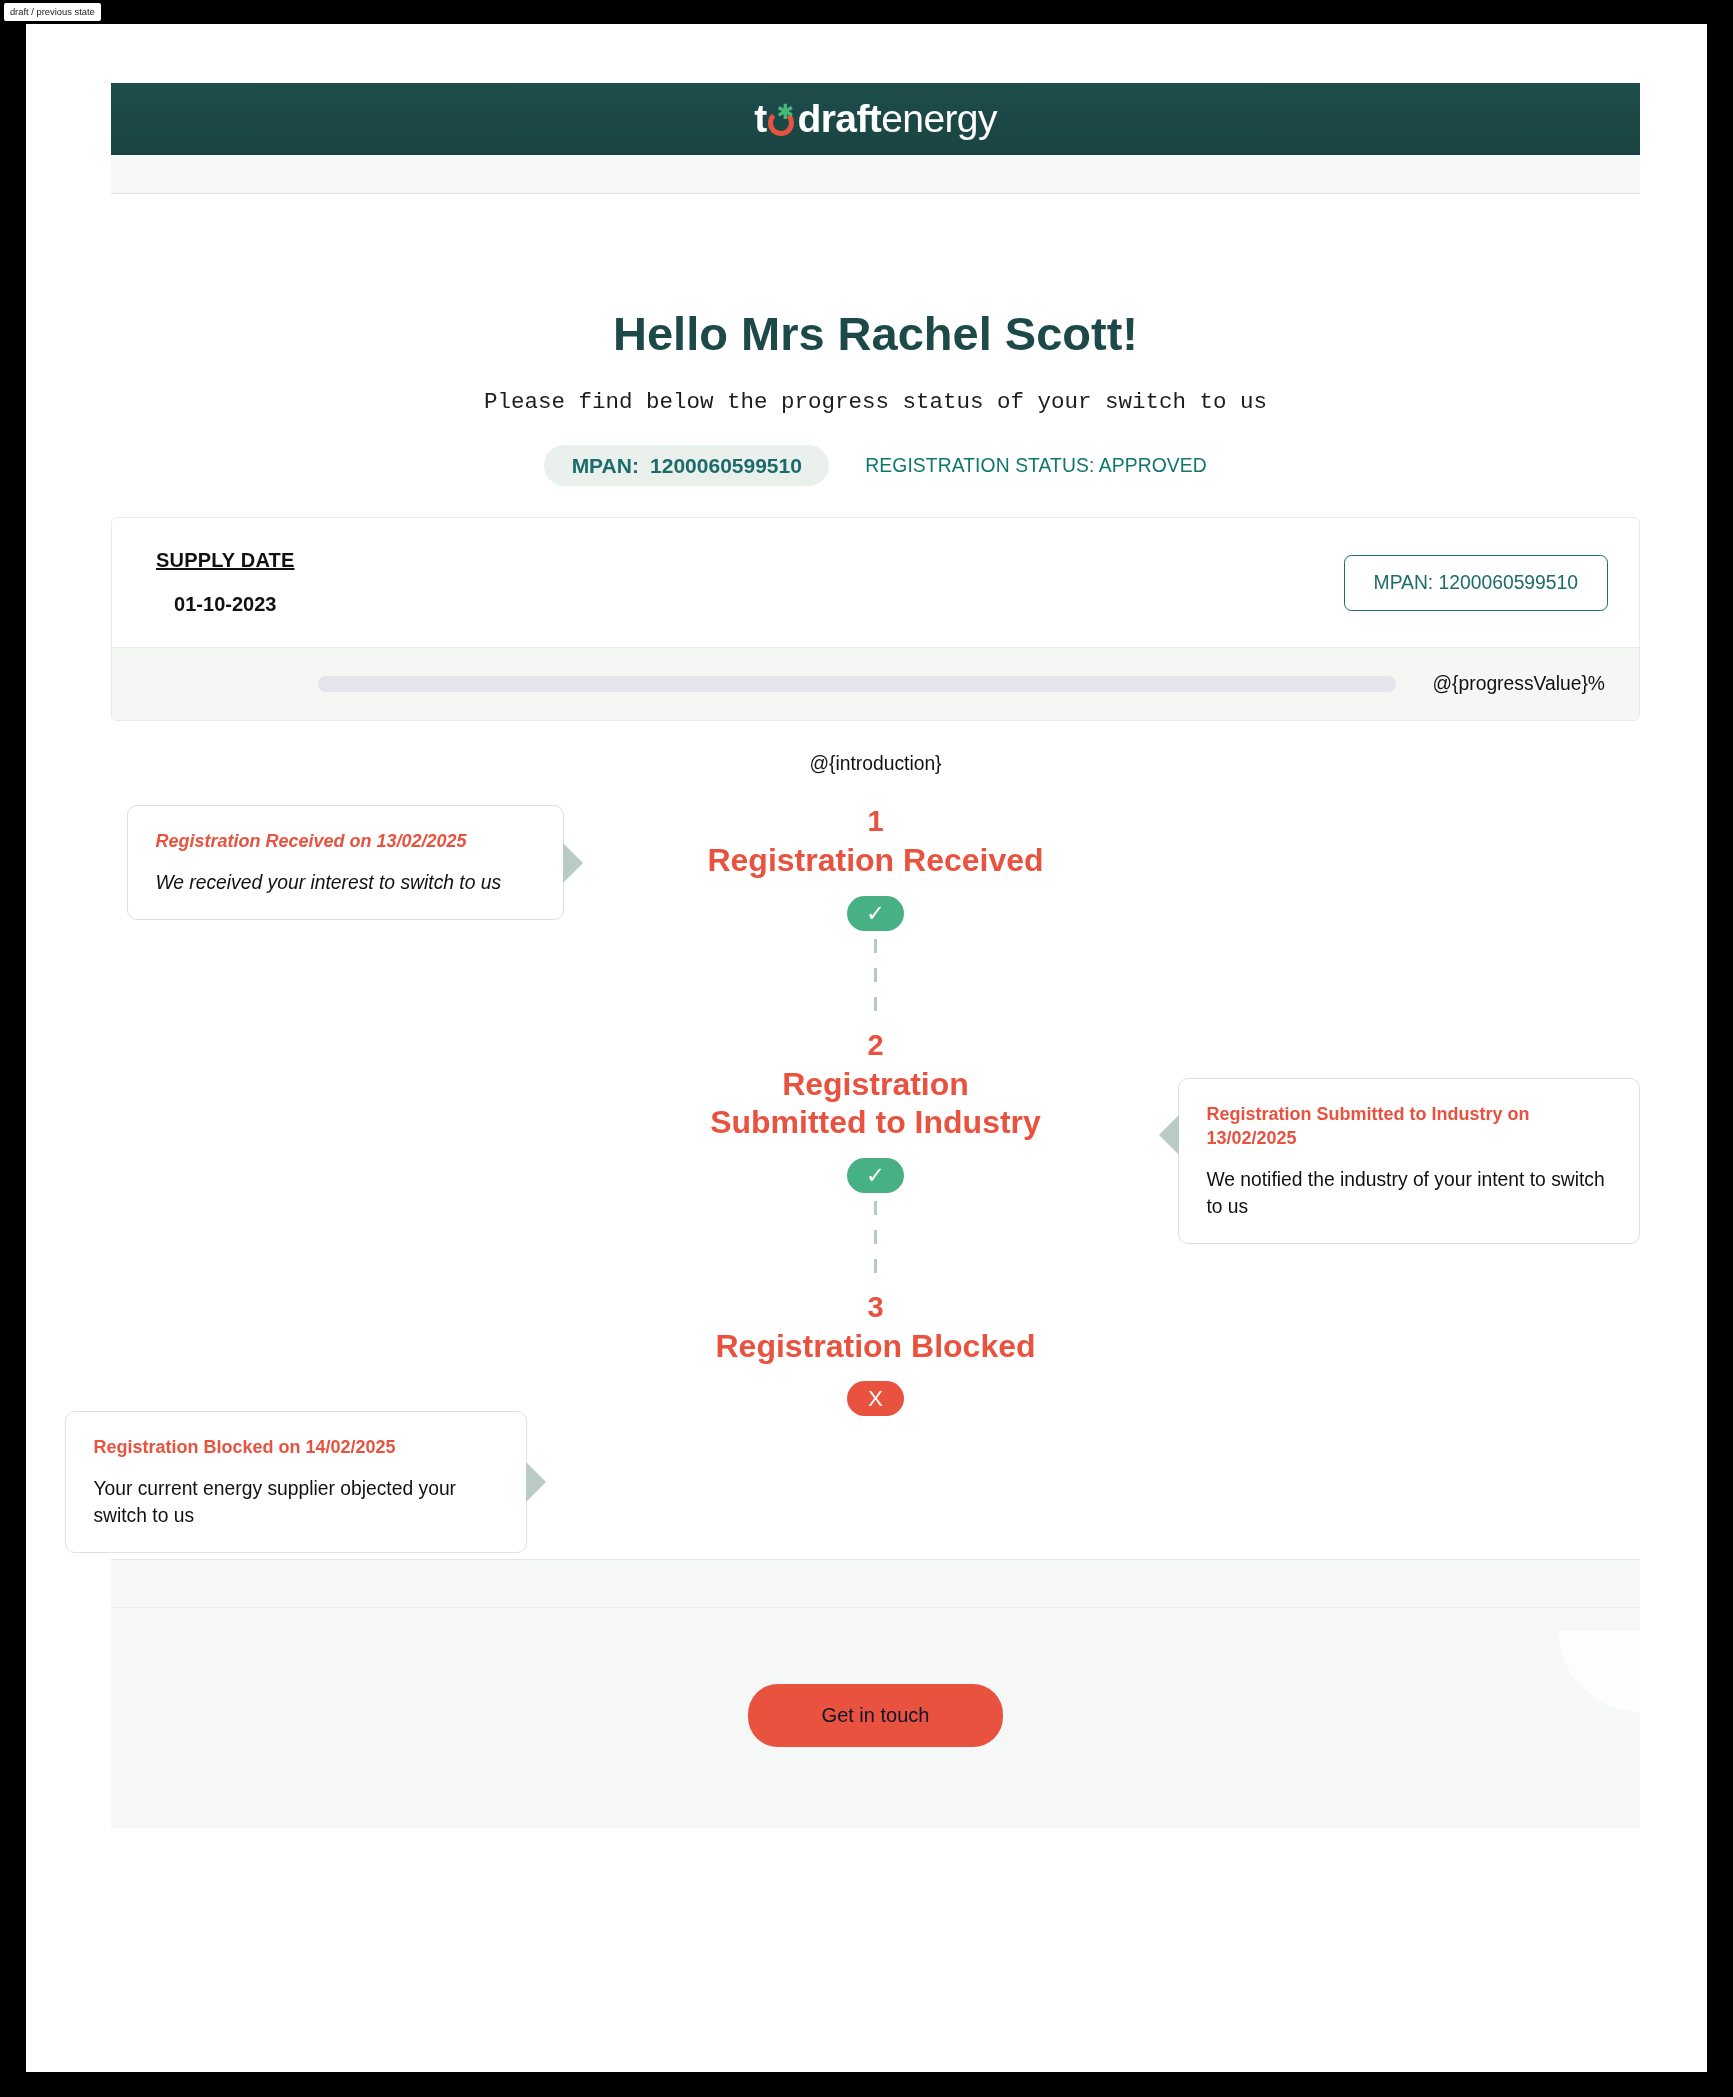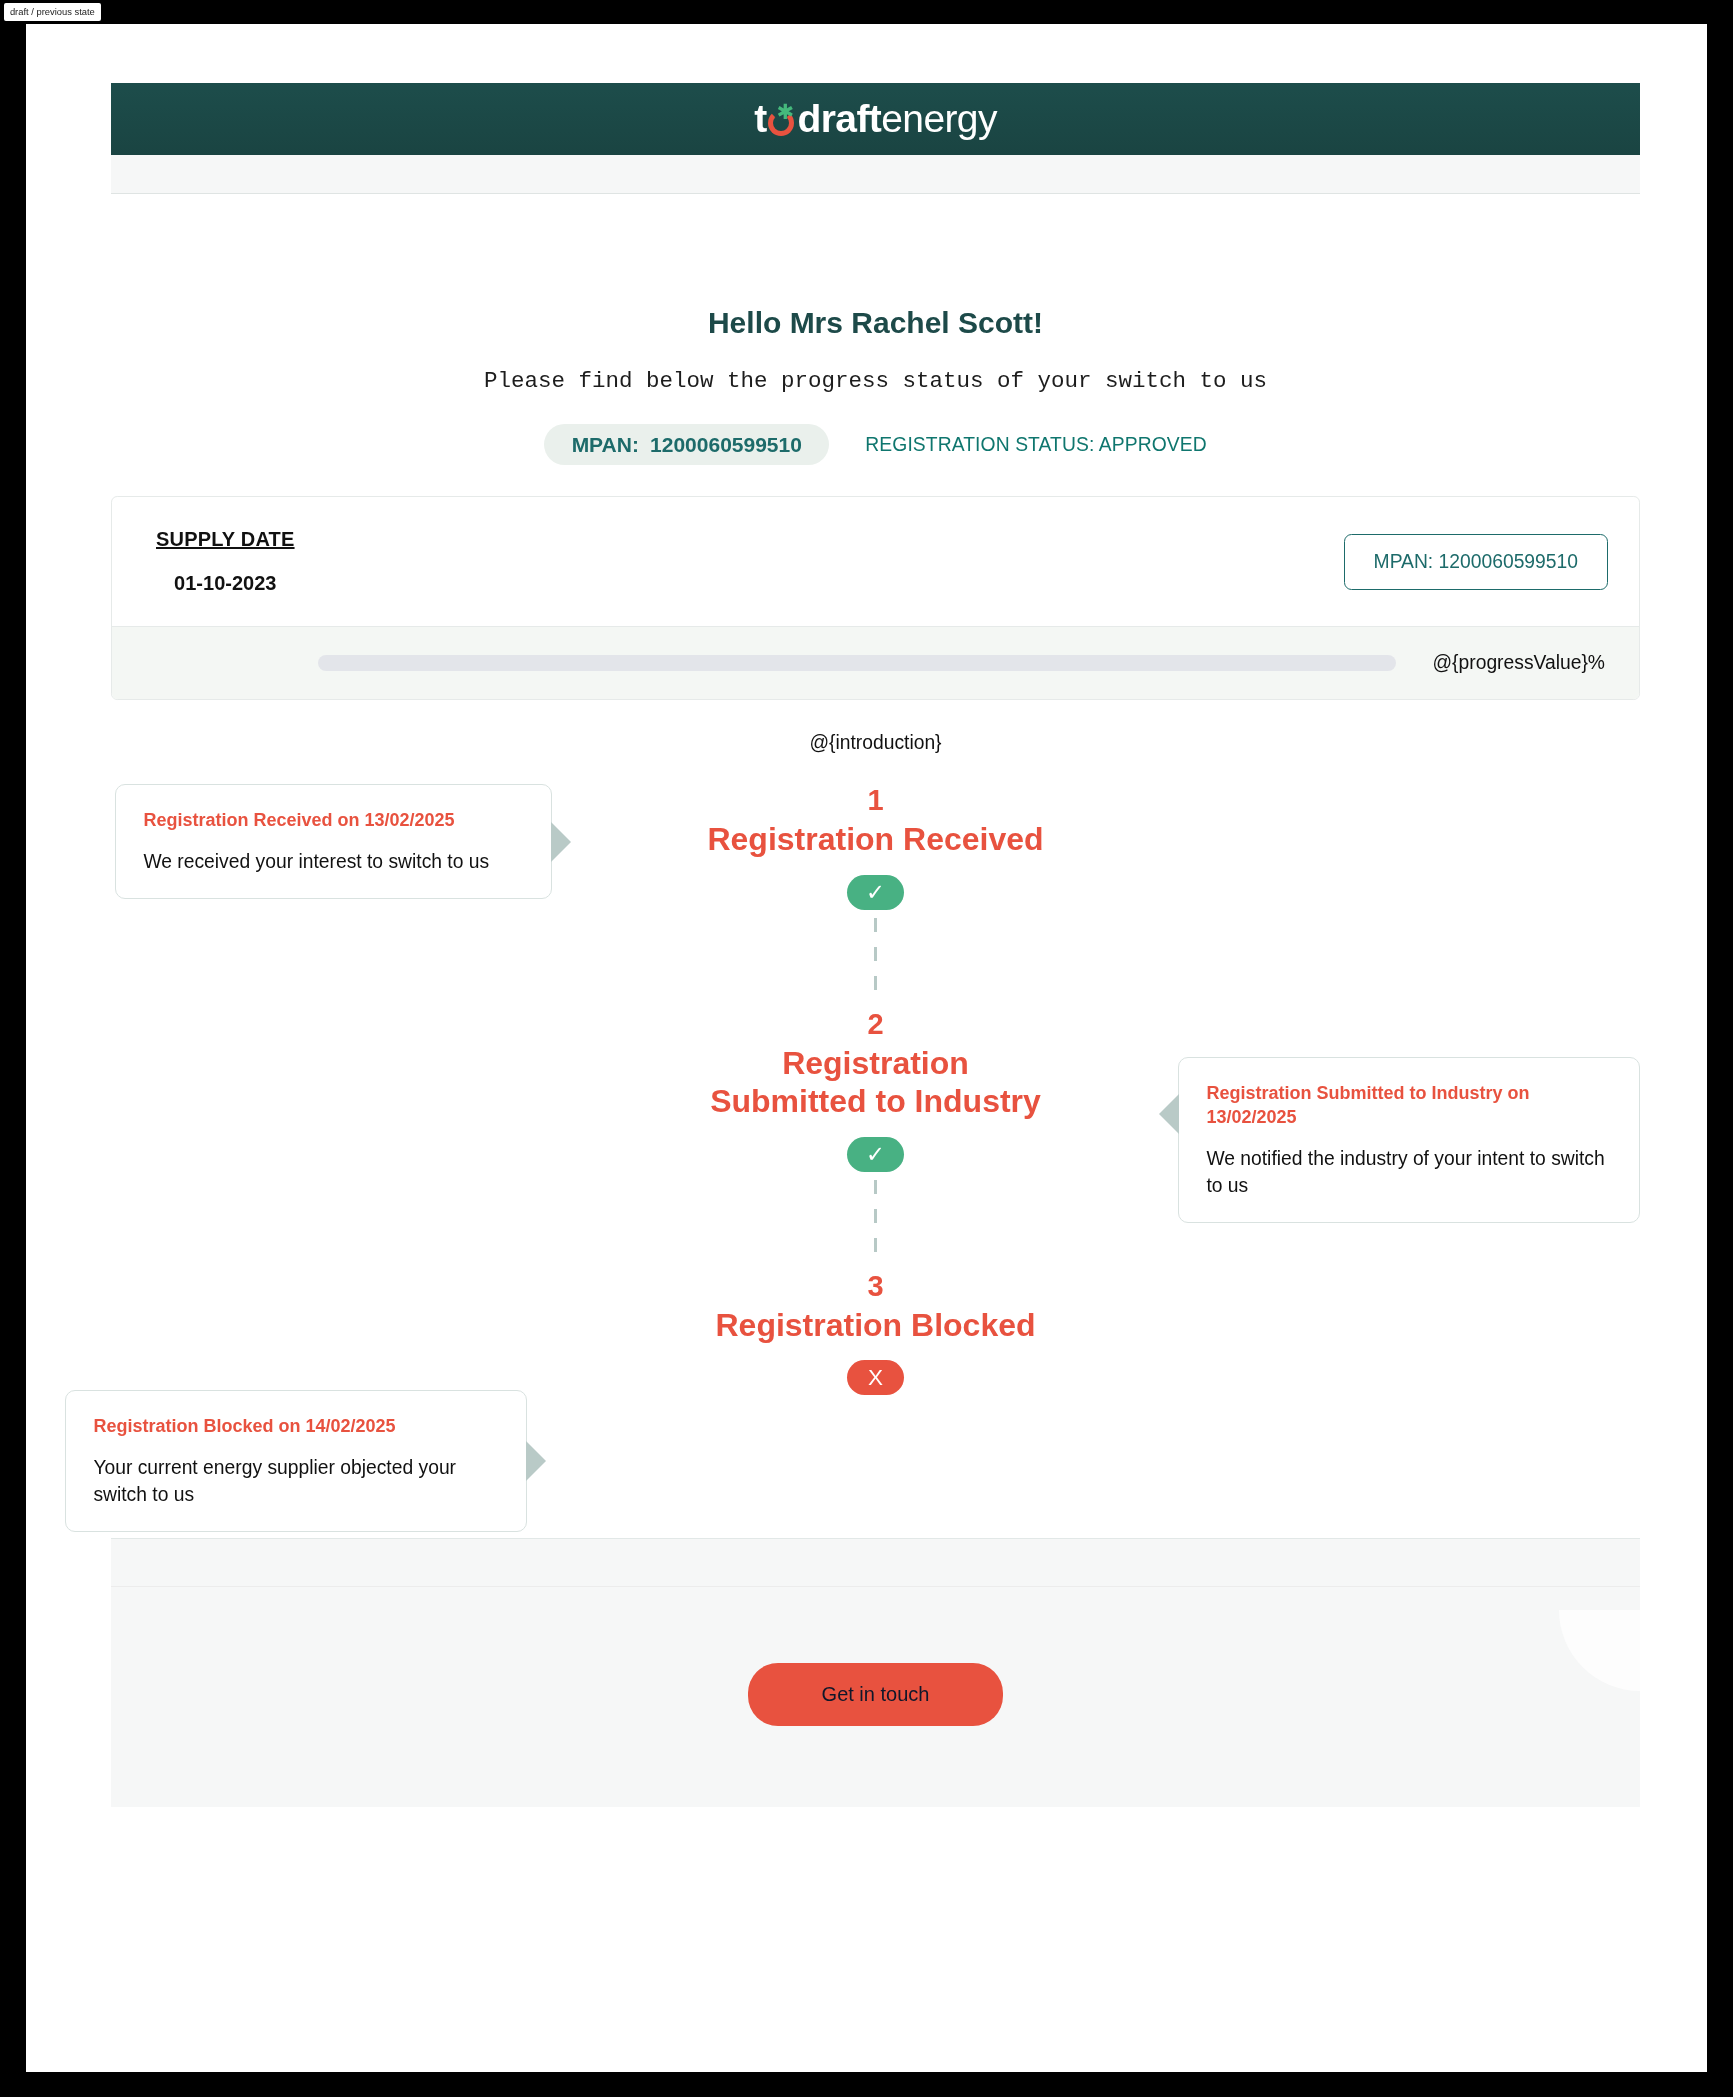--- a/index.html
+++ b/index.html
@@ -68,21 +68,21 @@
   .subbar{
     height:39px; background:#f6f7f7;
     border-bottom:1.2px solid #dfe4e3;
   }
 
   .body-area{ background:#ffffff; padding-top:0; }
 
   
   .greeting{
     text-align:center;
-    font-size:30px; font-weight:700; color:#1d4a49;
+    font-size:47px; font-weight:700; color:#1d4a49;
     padding-top:112px;
   }
   .sub-greeting{
     text-align:center; font-size:22.5px; color:#1d1d1d;
     margin-top:28px;
     font-family:Liberation Mono, monospace;
   }
 
   
   .mpan-row{
@@ -197,21 +197,21 @@
     border-bottom:20px solid transparent;
     border-left:20px solid #b9cac7;
   }
   .callout.right .arrow{
     left:-20px; top:34%; transform:translateY(-50%);
     border-top:20px solid transparent;
     border-bottom:20px solid transparent;
     border-right:20px solid #b9cac7;
   }
 
-  .co-1{ left:4px;   top:0px;    width:437px; }
+  .co-1{ left:16px;   top:0px;    width:437px;font-style:italic; }
   .co-2{ right:0px;  top:273px;  width:462px; }
   .co-3{ left:-46px; top:606px;  width:462px; }
 
   
   .footer-band-a{
     height:49px; background:#f6f7f7;
     border-top:1.2px solid #e2e8e7; border-bottom:1.2px solid #ececec;
   }
   .footer-band-b{
     background:#f6f7f7; padding:76px 0 81px;

